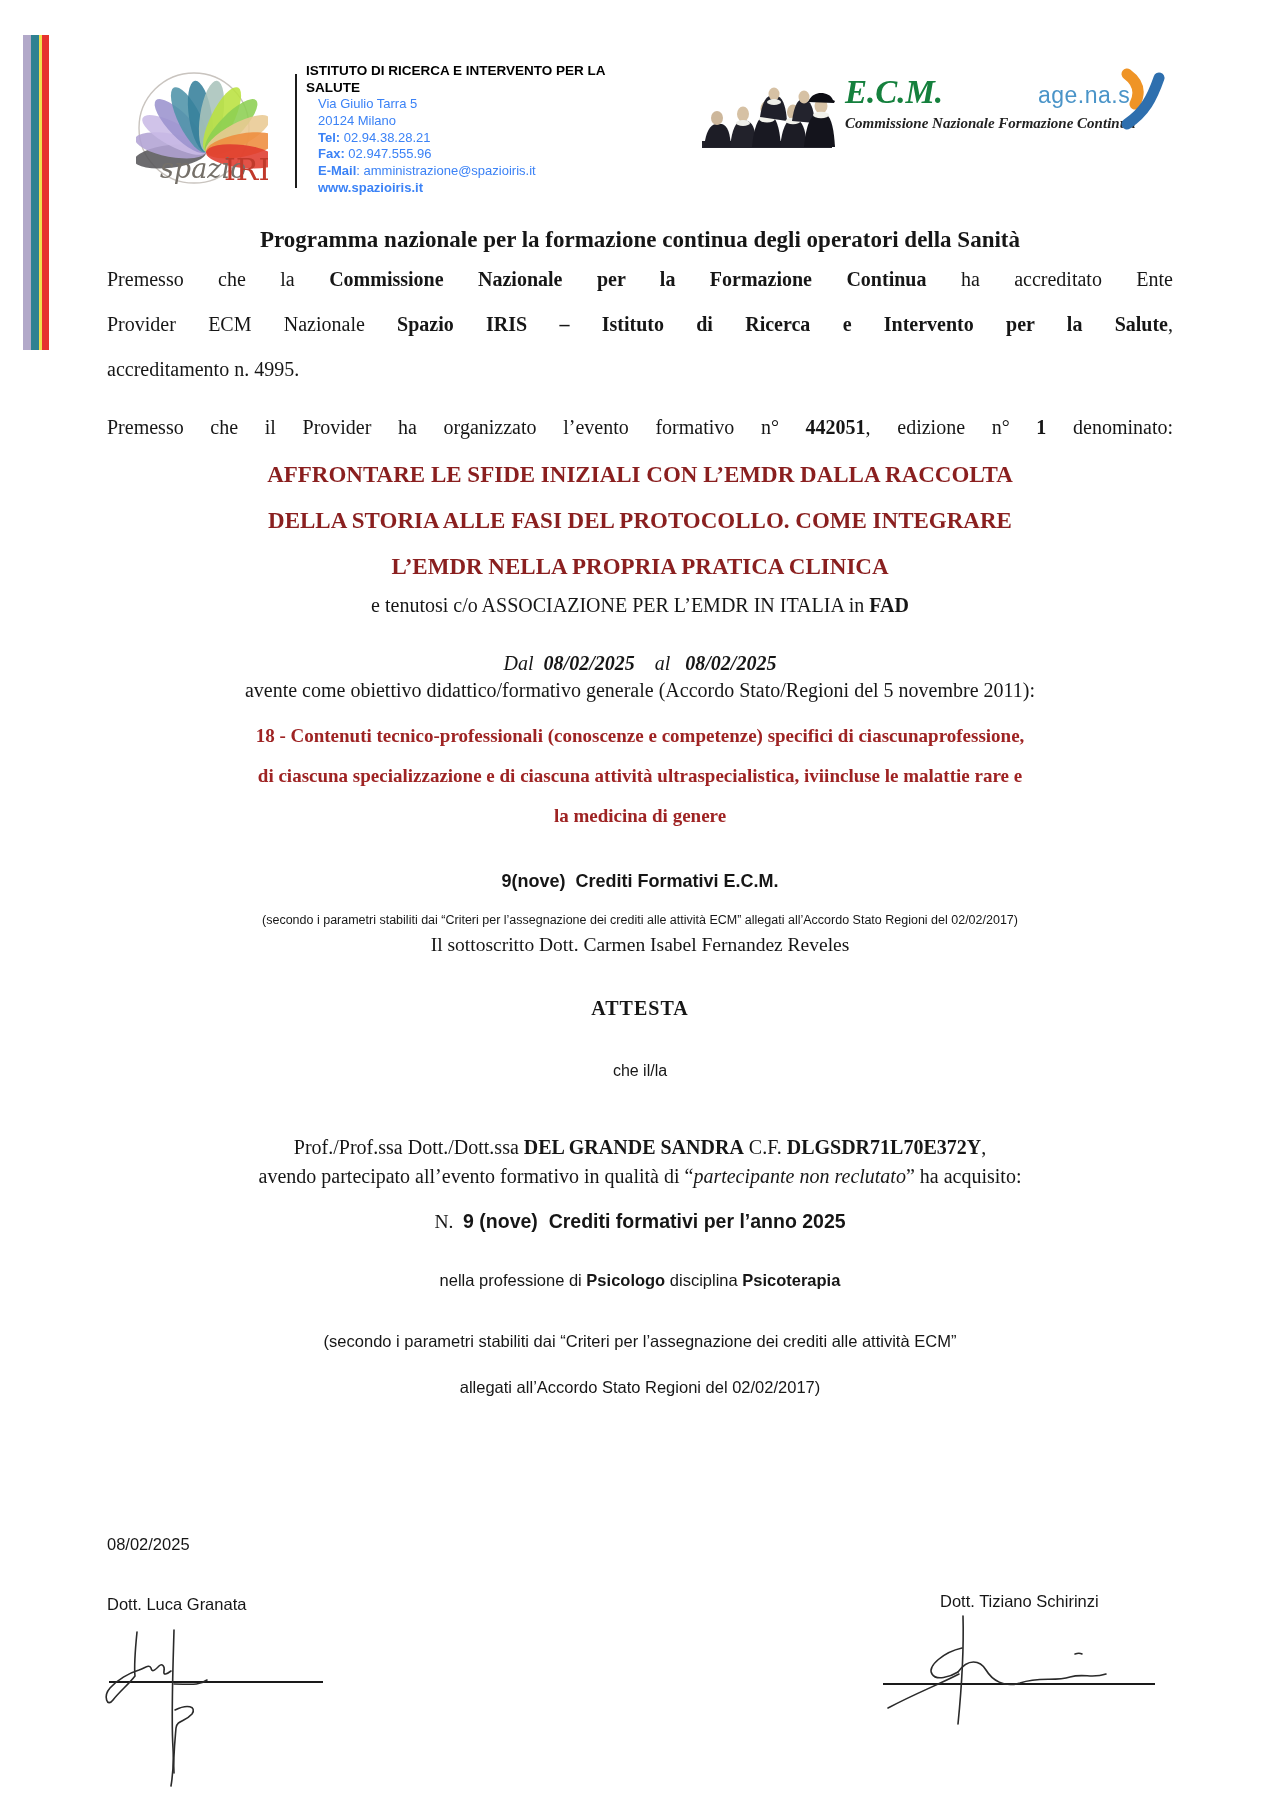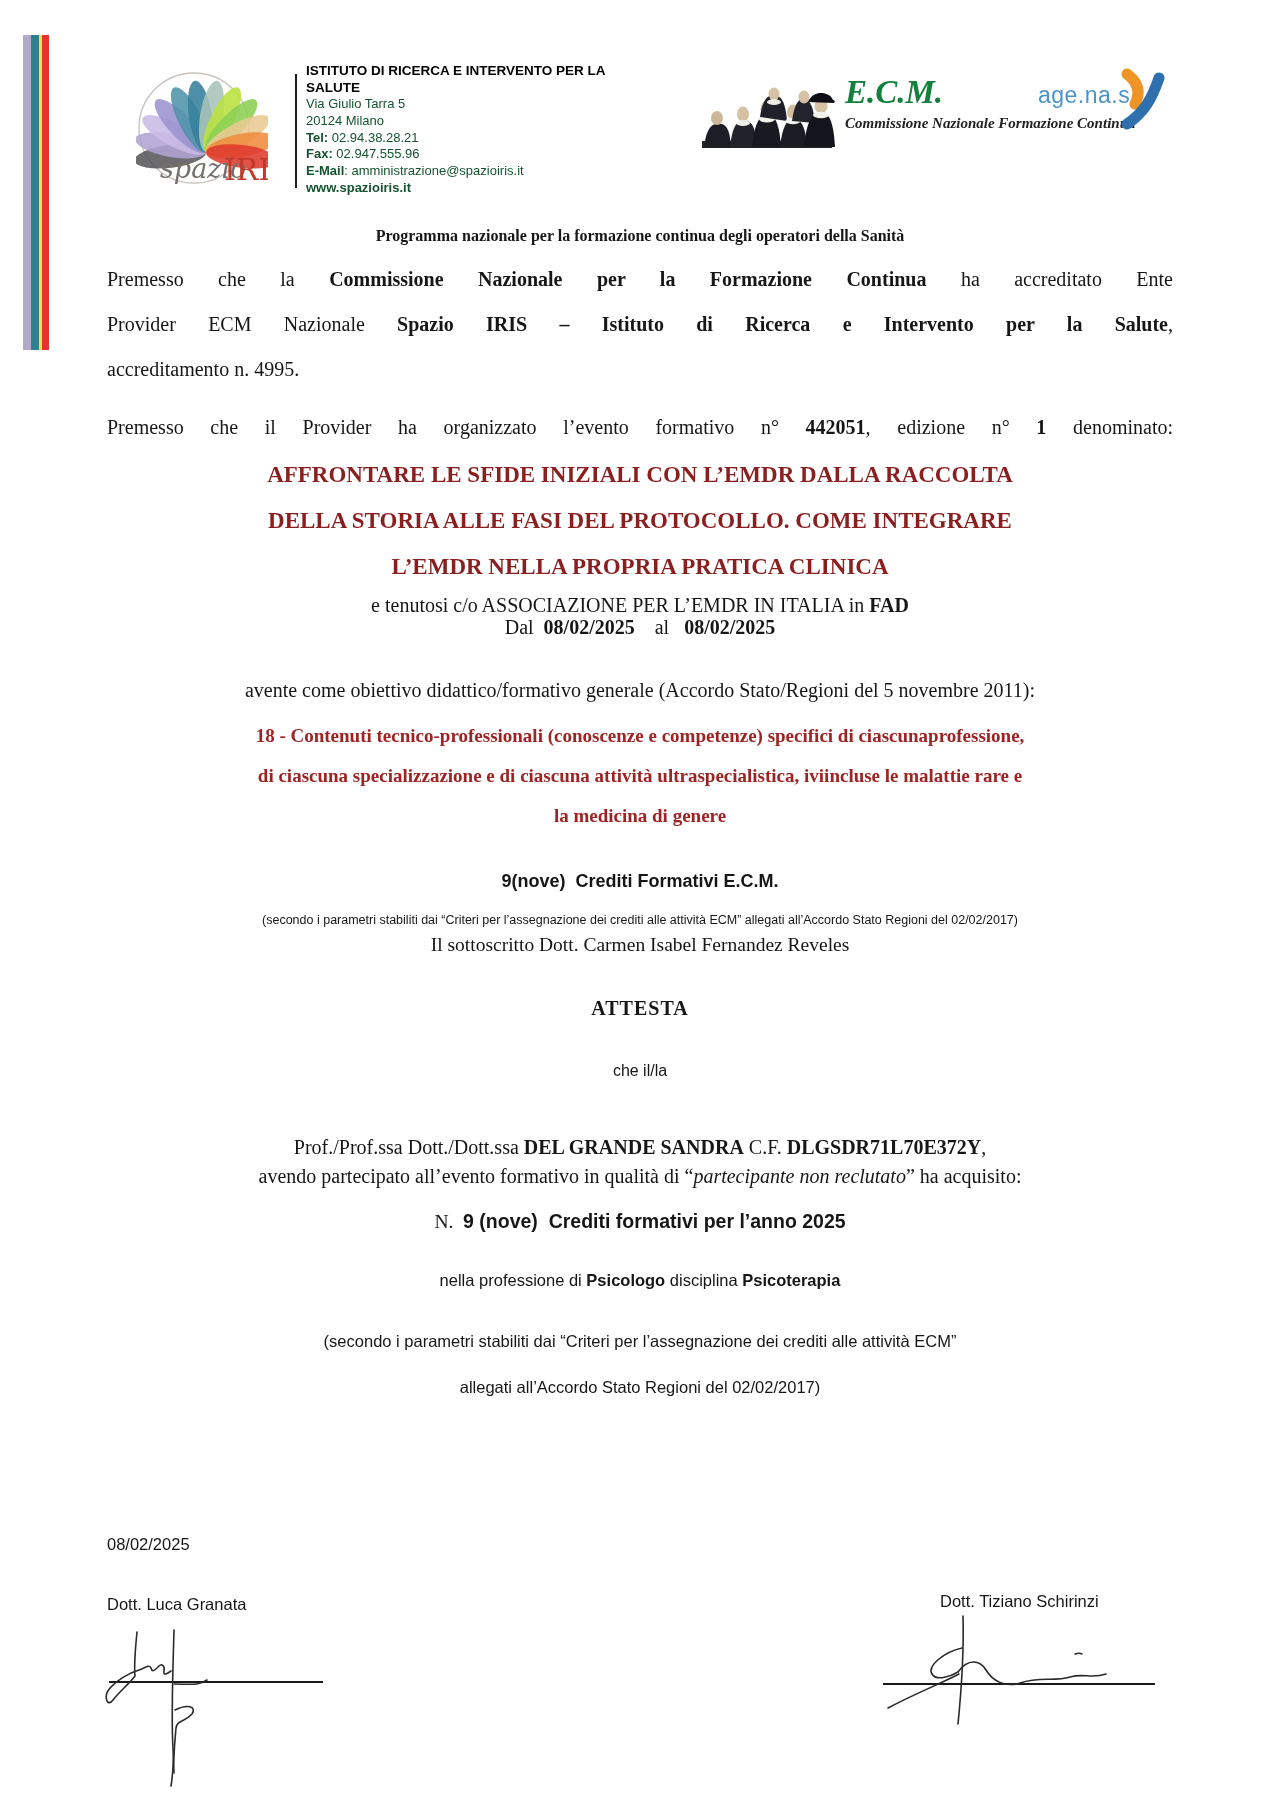--- a/index.html
+++ b/index.html
@@ -11,21 +11,21 @@
   .i{font-style:italic;}
   .center{text-align:center;}
   .rich{white-space:pre-wrap;}
   .block{left:107px;width:1066px;}
   .jline{text-align:justify;text-align-last:justify;}
   .body-text{font-size:20px;}
   .red-title{color:var(--accent-red);font-weight:700;font-size:23px;line-height:46px;}
   .red-objective{color:var(--objective-red);font-weight:700;font-size:19px;line-height:40px;}
   .stripe{height:315px;}
   .stripes-wrap{display:flex;}
-  .contact-line{font-size:13px;line-height:16.8px;color:#14532d;}
+  .contact-line{font-size:13px;line-height:16.8px;color:#3b82f6;margin-left:12px;}
   .contact-org{font-size:13.5px;font-weight:700;line-height:17px;color:#000;}
   .divider{width:2px;background:#1c1c1c;}
   .ecm-title{font-size:33px;font-weight:700;font-style:italic;font-family:"Liberation Serif",serif;color:#15803d;}
   .ecm-sub{font-size:15px;font-weight:700;font-style:italic;font-family:"Liberation Serif",serif;color:#222;}
   .agenas-label{font-size:23px;font-family:"Liberation Sans",sans-serif;letter-spacing:0.5px;}
   .sig-line{stroke:#1a1a1a;stroke-width:2.2;fill:none;}
   .sig-ink{stroke:#2a2a2a;stroke-width:1.6;fill:none;stroke-linecap:round;}
 </style>
 </head>
 <body>
@@ -102,39 +102,39 @@
     <div class="ecm-title">E.C.M.</div>
     <div class="ecm-sub" style="margin-top:4px;">Commissione Nazionale Formazione Continua</div>
   </div>
 
   <div class="abs agenas-label" style="left: 1038px; top: 82px; color: rgb(74, 148, 200);">age.na.s.</div>
   <svg class="abs" style="left:1114px;top:68px;" width="54" height="64" viewBox="0 0 54 64">
     <path d="M13,6 C24,14 27,24 21,36" fill="none" stroke-width="11" stroke-linecap="round" stroke="#ef9426"></path>
     <path d="M45,10 C38,30 31,44 13,56" fill="none" stroke-width="11" stroke-linecap="round" stroke="#2e6fae"></path>
   </svg>
 
-  <div class="abs block center" style="top:227px;font-size:16px;font-weight:700;">Programma nazionale per la formazione continua degli operatori della Sanità</div>
+  <div class="abs block center" style="top:227px;font-size:23px;font-weight:700;">Programma nazionale per la formazione continua degli operatori della Sanità</div>
 
   <div class="abs block" style="top:268px;">
     <div class="body-text jline rich" style="height:45px;"><span>Premesso che la </span><span class="b">Commissione Nazionale per la Formazione Continua</span><span> ha accreditato Ente</span></div>
     <div class="body-text jline rich" style="height:45px;"><span>Provider ECM Nazionale </span><span class="b">Spazio IRIS – Istituto di Ricerca e Intervento per la Salute</span><span>,</span></div>
     <div class="body-text rich" style="height:45px;"><span>accreditamento n. 4995.</span></div>
   </div>
 
   <div class="abs block body-text jline rich" style="top:416px;"><span>Premesso che il Provider ha organizzato l’evento formativo n° </span><span class="b">442051</span><span>, edizione n° </span><span class="b">1</span><span> denominato:</span></div>
 
   <div class="abs block center red-title" style="top:452px;">
     <div>AFFRONTARE LE SFIDE INIZIALI CON L’EMDR DALLA RACCOLTA</div>
     <div>DELLA STORIA ALLE FASI DEL PROTOCOLLO. COME INTEGRARE</div>
     <div>L’EMDR NELLA PROPRIA PRATICA CLINICA</div>
   </div>
 
   <div class="abs block center body-text rich" style="top:594px;"><span>e tenutosi c/o ASSOCIAZIONE PER L’EMDR IN ITALIA in </span><span class="b">FAD</span></div>
 
-  <div class="abs block center body-text rich" style="top:616px;"><span>Dal  </span><span class="b">08/02/2025</span><span>    al   </span><span class="b">08/02/2025</span></div>
+  <div class="abs block center body-text rich" style="top:652px;font-style:italic;"><span>Dal  </span><span class="b">08/02/2025</span><span>    al   </span><span class="b">08/02/2025</span></div>
 
   <div class="abs block center body-text" style="top:679px;">avente come obiettivo didattico/formativo generale (Accordo Stato/Regioni del 5 novembre 2011):</div>
 
   <div class="abs block center red-objective" style="top:716px;">
     <div>18 - Contenuti tecnico-professionali (conoscenze e competenze) specifici di ciascunaprofessione,</div>
     <div>di ciascuna specializzazione e di ciascuna attività ultraspecialistica, iviincluse le malattie rare e</div>
     <div>la medicina di genere</div>
   </div>
 
 

